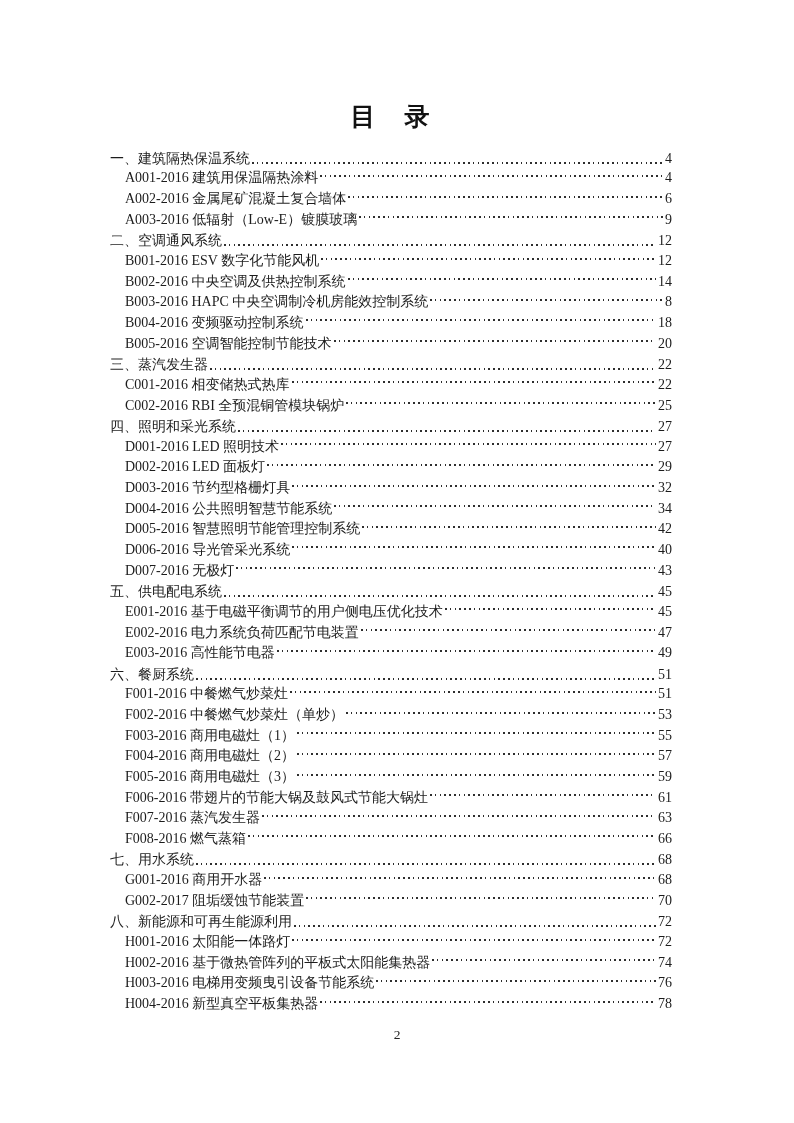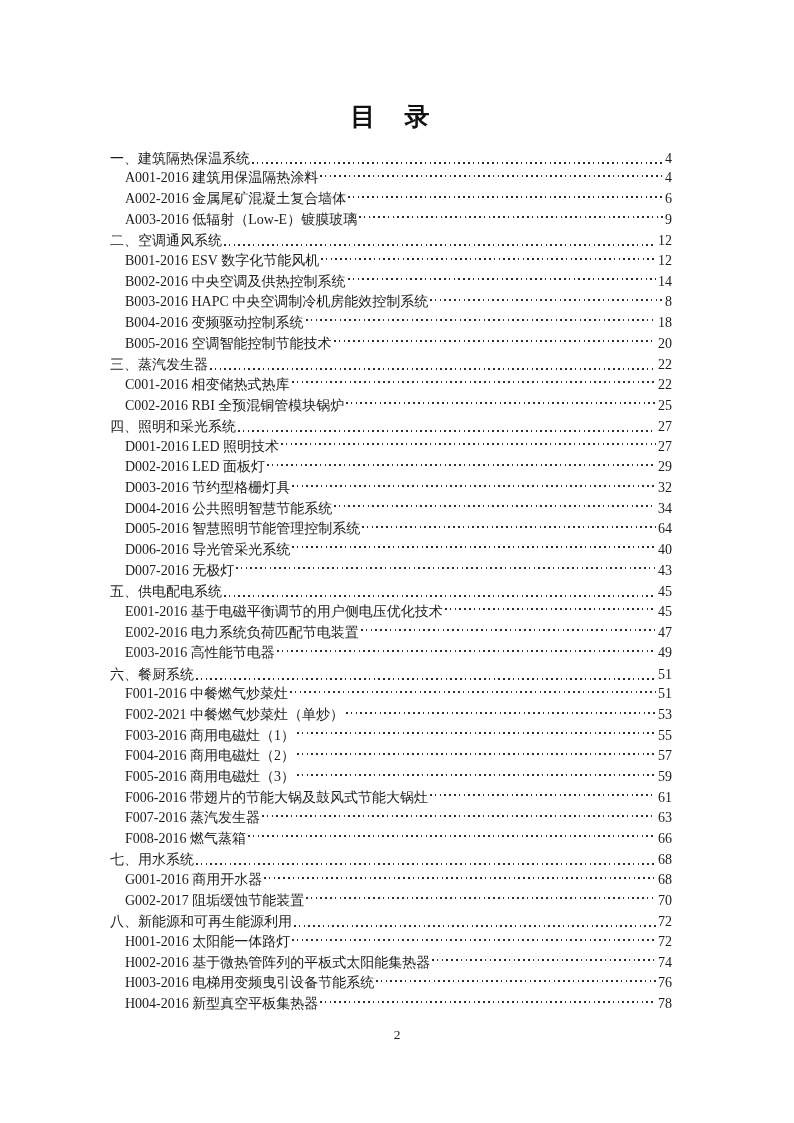--- a/index.html
+++ b/index.html
@@ -175,21 +175,21 @@
         <span class="pagenum">32</span>
       </div>
       <div class="toc-row lvl2">
         <span class="entry-text">D004-2016 公共照明智慧节能系统</span>
         <span class="leader"></span>
         <span class="pagenum">34</span>
       </div>
       <div class="toc-row lvl2">
         <span class="entry-text">D005-2016 智慧照明节能管理控制系统</span>
         <span class="leader"></span>
-        <span class="pagenum">64</span>
+        <span class="pagenum">42</span>
       </div>
       <div class="toc-row lvl2">
         <span class="entry-text">D006-2016 导光管采光系统</span>
         <span class="leader"></span>
         <span class="pagenum">40</span>
       </div>
       <div class="toc-row lvl2">
         <span class="entry-text">D007-2016 无极灯</span>
         <span class="leader"></span>
         <span class="pagenum">43</span>
@@ -218,21 +218,21 @@
         <span class="entry-text">六、餐厨系统</span>
         <span class="leader"></span>
         <span class="pagenum">51</span>
       </div>
       <div class="toc-row lvl2">
         <span class="entry-text">F001-2016 中餐燃气炒菜灶</span>
         <span class="leader"></span>
         <span class="pagenum">51</span>
       </div>
       <div class="toc-row lvl2">
-        <span class="entry-text">F002-2021 中餐燃气炒菜灶（单炒）</span>
+        <span class="entry-text">F002-2016 中餐燃气炒菜灶（单炒）</span>
         <span class="leader"></span>
         <span class="pagenum">53</span>
       </div>
       <div class="toc-row lvl2">
         <span class="entry-text">F003-2016 商用电磁灶（1）</span>
         <span class="leader"></span>
         <span class="pagenum">55</span>
       </div>
       <div class="toc-row lvl2">
         <span class="entry-text">F004-2016 商用电磁灶（2）</span>

